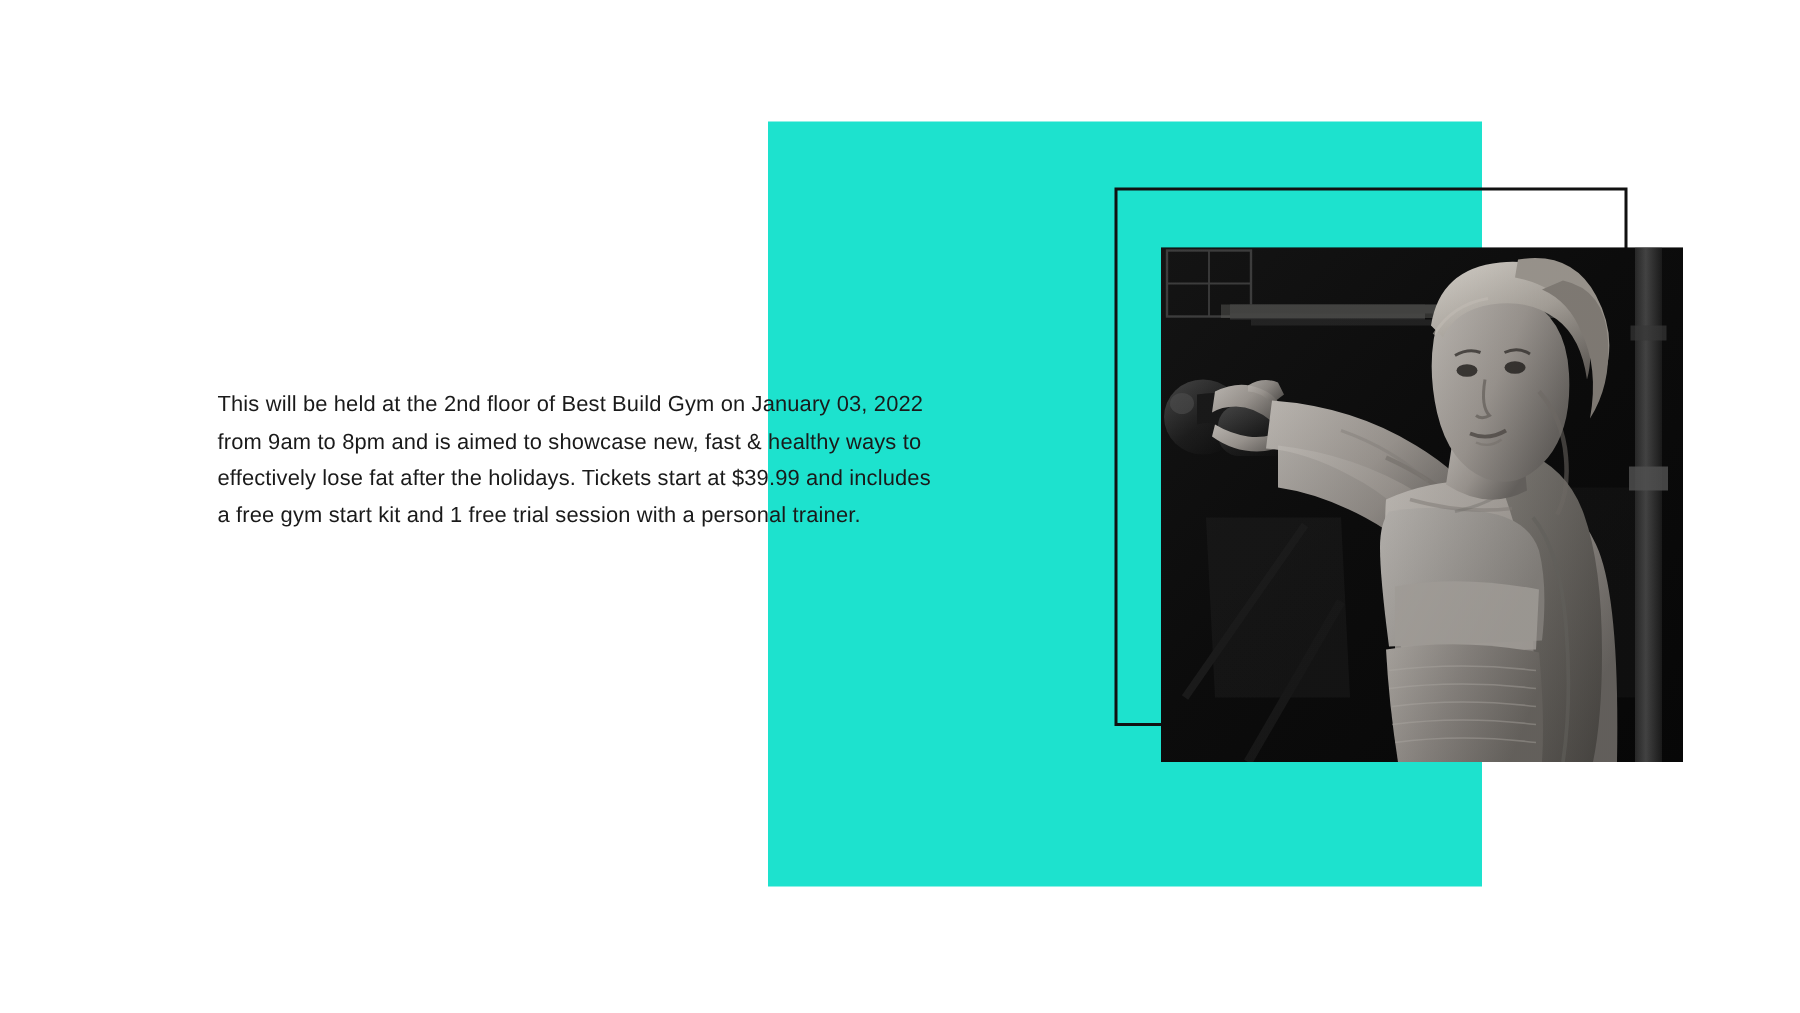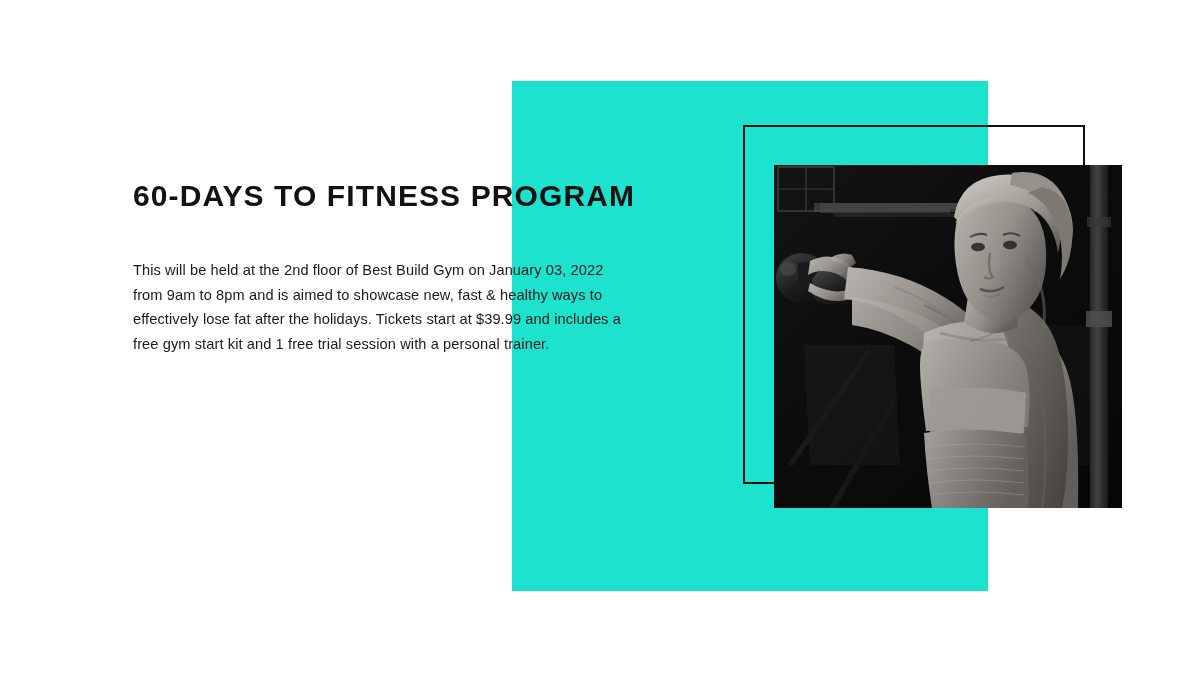--- a/index.html
+++ b/index.html
@@ -75,21 +75,21 @@
     z-index: 5;
   }
   .body-copy {
     position: absolute;
     left: 133px;
     top: 258px;
     width: 490px;
     z-index: 5;
   }
   .body-copy p {
-    margin: 0 0 4px 0;
+    margin: 0 0 4px 12px;
     font-family: "Liberation Sans", sans-serif;
     font-size: 14.6px;
     line-height: 24.5px;
     color: #1a1a1a;
     letter-spacing: 0.1px;
   }
   .body-copy p:last-child {
     margin-bottom: 0;
   }
 </style>
@@ -232,19 +232,18 @@
         <path d="M229 70 q9 -4 17 1"></path>
       </g>
       <path d="M216 88 q-3 18 3 24 q-5 3 -9 0" stroke="#6d6862" stroke-width="2" fill="none" opacity="0.7"></path>
       <path d="M206 124 q12 5 24 -2" stroke="#59544f" stroke-width="2.6" fill="none" opacity="0.85"></path>
       <path d="M210 130 q9 4 17 -2" stroke="#7f7a74" stroke-width="1.6" fill="none" opacity="0.5"></path>
 
       <rect x="0" y="0" width="348" height="343" fill="url(#bgGrad)" opacity="0.12"></rect>
     </svg>
   </div>
 
-  <h1 class="title">60-DAYS TO FITNESS PROGRAM</h1>
 
   <div class="body-copy">
     <p>This will be held at the 2nd floor of Best Build Gym on January 03, 2022 from 9am to 8pm and is aimed to showcase new, fast &amp; healthy ways to effectively lose fat after the holidays. Tickets start at $39.99 and includes a free gym start kit and 1 free trial session with a personal trainer.</p>
   </div>
 
 </div>
 
 </body></html>

